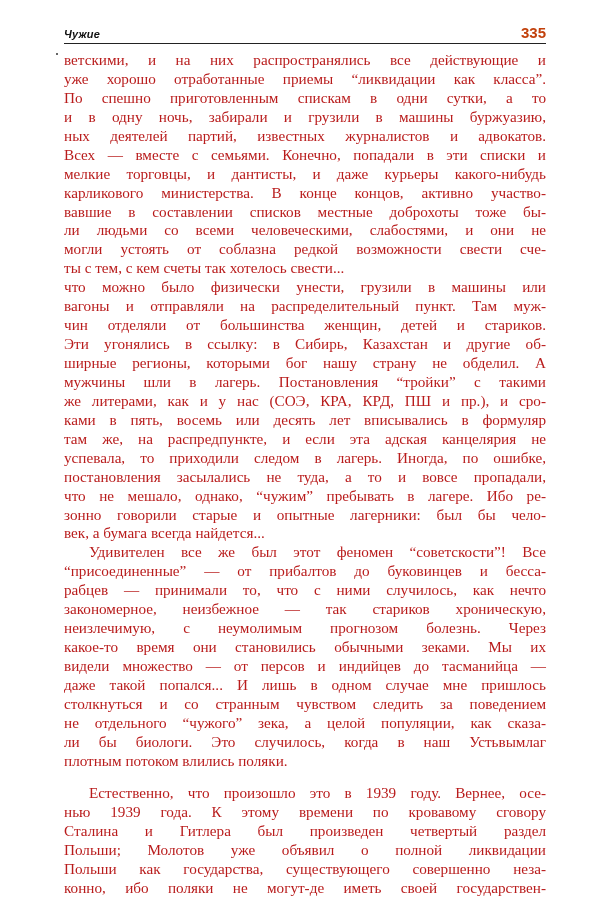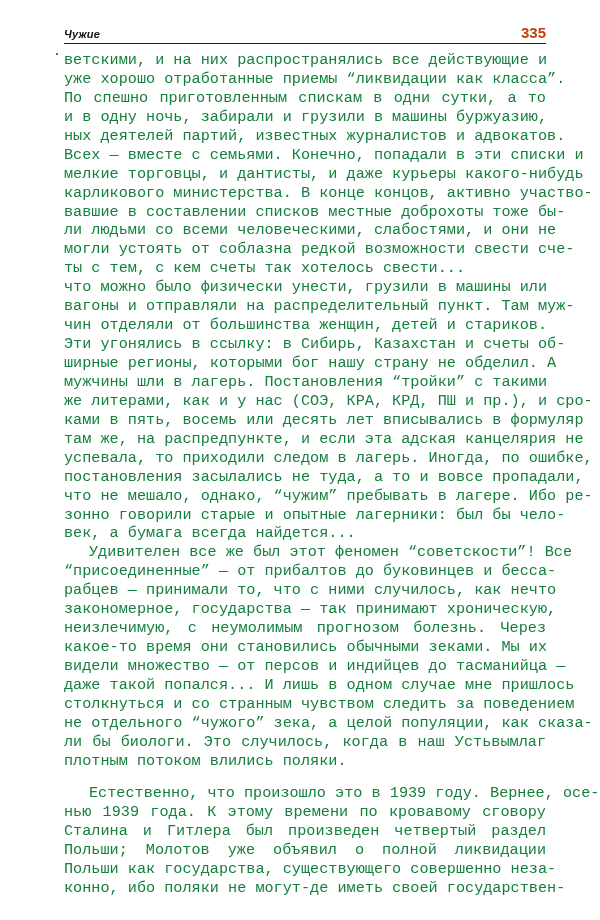--- a/index.html
+++ b/index.html
@@ -14,21 +14,21 @@
     font-family: "Liberation Sans", sans-serif; font-style: italic; font-weight: bold;
     font-size: 11px; color: #111; letter-spacing: 0.2px;
   }
   .page-number {
     position: absolute; right: 0; bottom: 2px;
     font-family: "Liberation Sans", sans-serif; font-weight: bold;
     font-size: 15px; color: #c2410c;
   }
   .text-block {
     position: absolute; left: 64px; width: 482px;
-    font-family: Liberation Mono, monospace; font-size: 15.2px; color: #15803d;
+    font-family: Liberation Serif, serif; font-size: 15.2px; color: #b91c1c;
     line-height: 18.95px;
   }
   .line {
     display: block; white-space: nowrap; text-align: justify; text-align-last: justify;
     height: 18.95px; overflow: visible;
   }
   .line.last { text-align-last: left; }
   .line.indent { padding-left: 25px; }
   .section-a { top: 51px; }
   .section-b { top: 760px; margin-top: 24px; }
@@ -54,35 +54,35 @@
       <span class="line">Всех — вместе с семьями. Конечно, попадали в эти списки и</span>
       <span class="line">мелкие торговцы, и дантисты, и даже курьеры какого-нибудь</span>
       <span class="line">карликового министерства. В конце концов, активно участво-</span>
       <span class="line">вавшие в составлении списков местные доброхоты тоже бы-</span>
       <span class="line">ли людьми со всеми человеческими, слабостями, и они не</span>
       <span class="line">могли устоять от соблазна редкой возможности свести сче-</span>
       <span class="line last">ты с тем, с кем счеты так хотелось свести...</span>
       <span class="line">что можно было физически унести, грузили в машины или</span>
       <span class="line">вагоны и отправляли на распределительный пункт. Там муж-</span>
       <span class="line">чин отделяли от большинства женщин, детей и стариков.</span>
-      <span class="line">Эти угонялись в ссылку: в Сибирь, Казахстан и счеты об-</span>
+      <span class="line">Эти угонялись в ссылку: в Сибирь, Казахстан и другие об-</span>
       <span class="line">ширные регионы, которыми бог нашу страну не обделил. А</span>
       <span class="line">мужчины шли в лагерь. Постановления “тройки” с такими</span>
       <span class="line">же литерами, как и у нас (СОЭ, КРА, КРД, ПШ и пр.), и сро-</span>
       <span class="line">ками в пять, восемь или десять лет вписывались в формуляр</span>
       <span class="line">там же, на распредпункте, и если эта адская канцелярия не</span>
       <span class="line">успевала, то приходили следом в лагерь. Иногда, по ошибке,</span>
       <span class="line">постановления засылались не туда, а то и вовсе пропадали,</span>
       <span class="line">что не мешало, однако, “чужим” пребывать в лагере. Ибо ре-</span>
       <span class="line">зонно говорили старые и опытные лагерники: был бы чело-</span>
       <span class="line last">век, а бумага всегда найдется...</span>
       <span class="line indent">Удивителен все же был этот феномен “советскости”! Все</span>
       <span class="line">“присоединенные” — от прибалтов до буковинцев и бесса-</span>
       <span class="line">рабцев — принимали то, что с ними случилось, как нечто</span>
-      <span class="line">закономерное, государства — так принимают хроническую,</span>
+      <span class="line">закономерное, неизбежное — так стариков хроническую,</span>
       <span class="line">неизлечимую, с неумолимым прогнозом болезнь. Через</span>
       <span class="line">какое-то время они становились обычными зеками. Мы их</span>
       <span class="line">видели множество — от персов и индийцев до тасманийца —</span>
       <span class="line">даже такой попался... И лишь в одном случае мне пришлось</span>
       <span class="line">столкнуться и со странным чувством следить за поведением</span>
       <span class="line">не отдельного “чужого” зека, а целой популяции, как сказа-</span>
       <span class="line">ли бы биологи. Это случилось, когда в наш Устьвымлаг</span>
       <span class="line last">плотным потоком влились поляки.</span>
     </div>
   <div class="text-block section-b" id="section-b">

